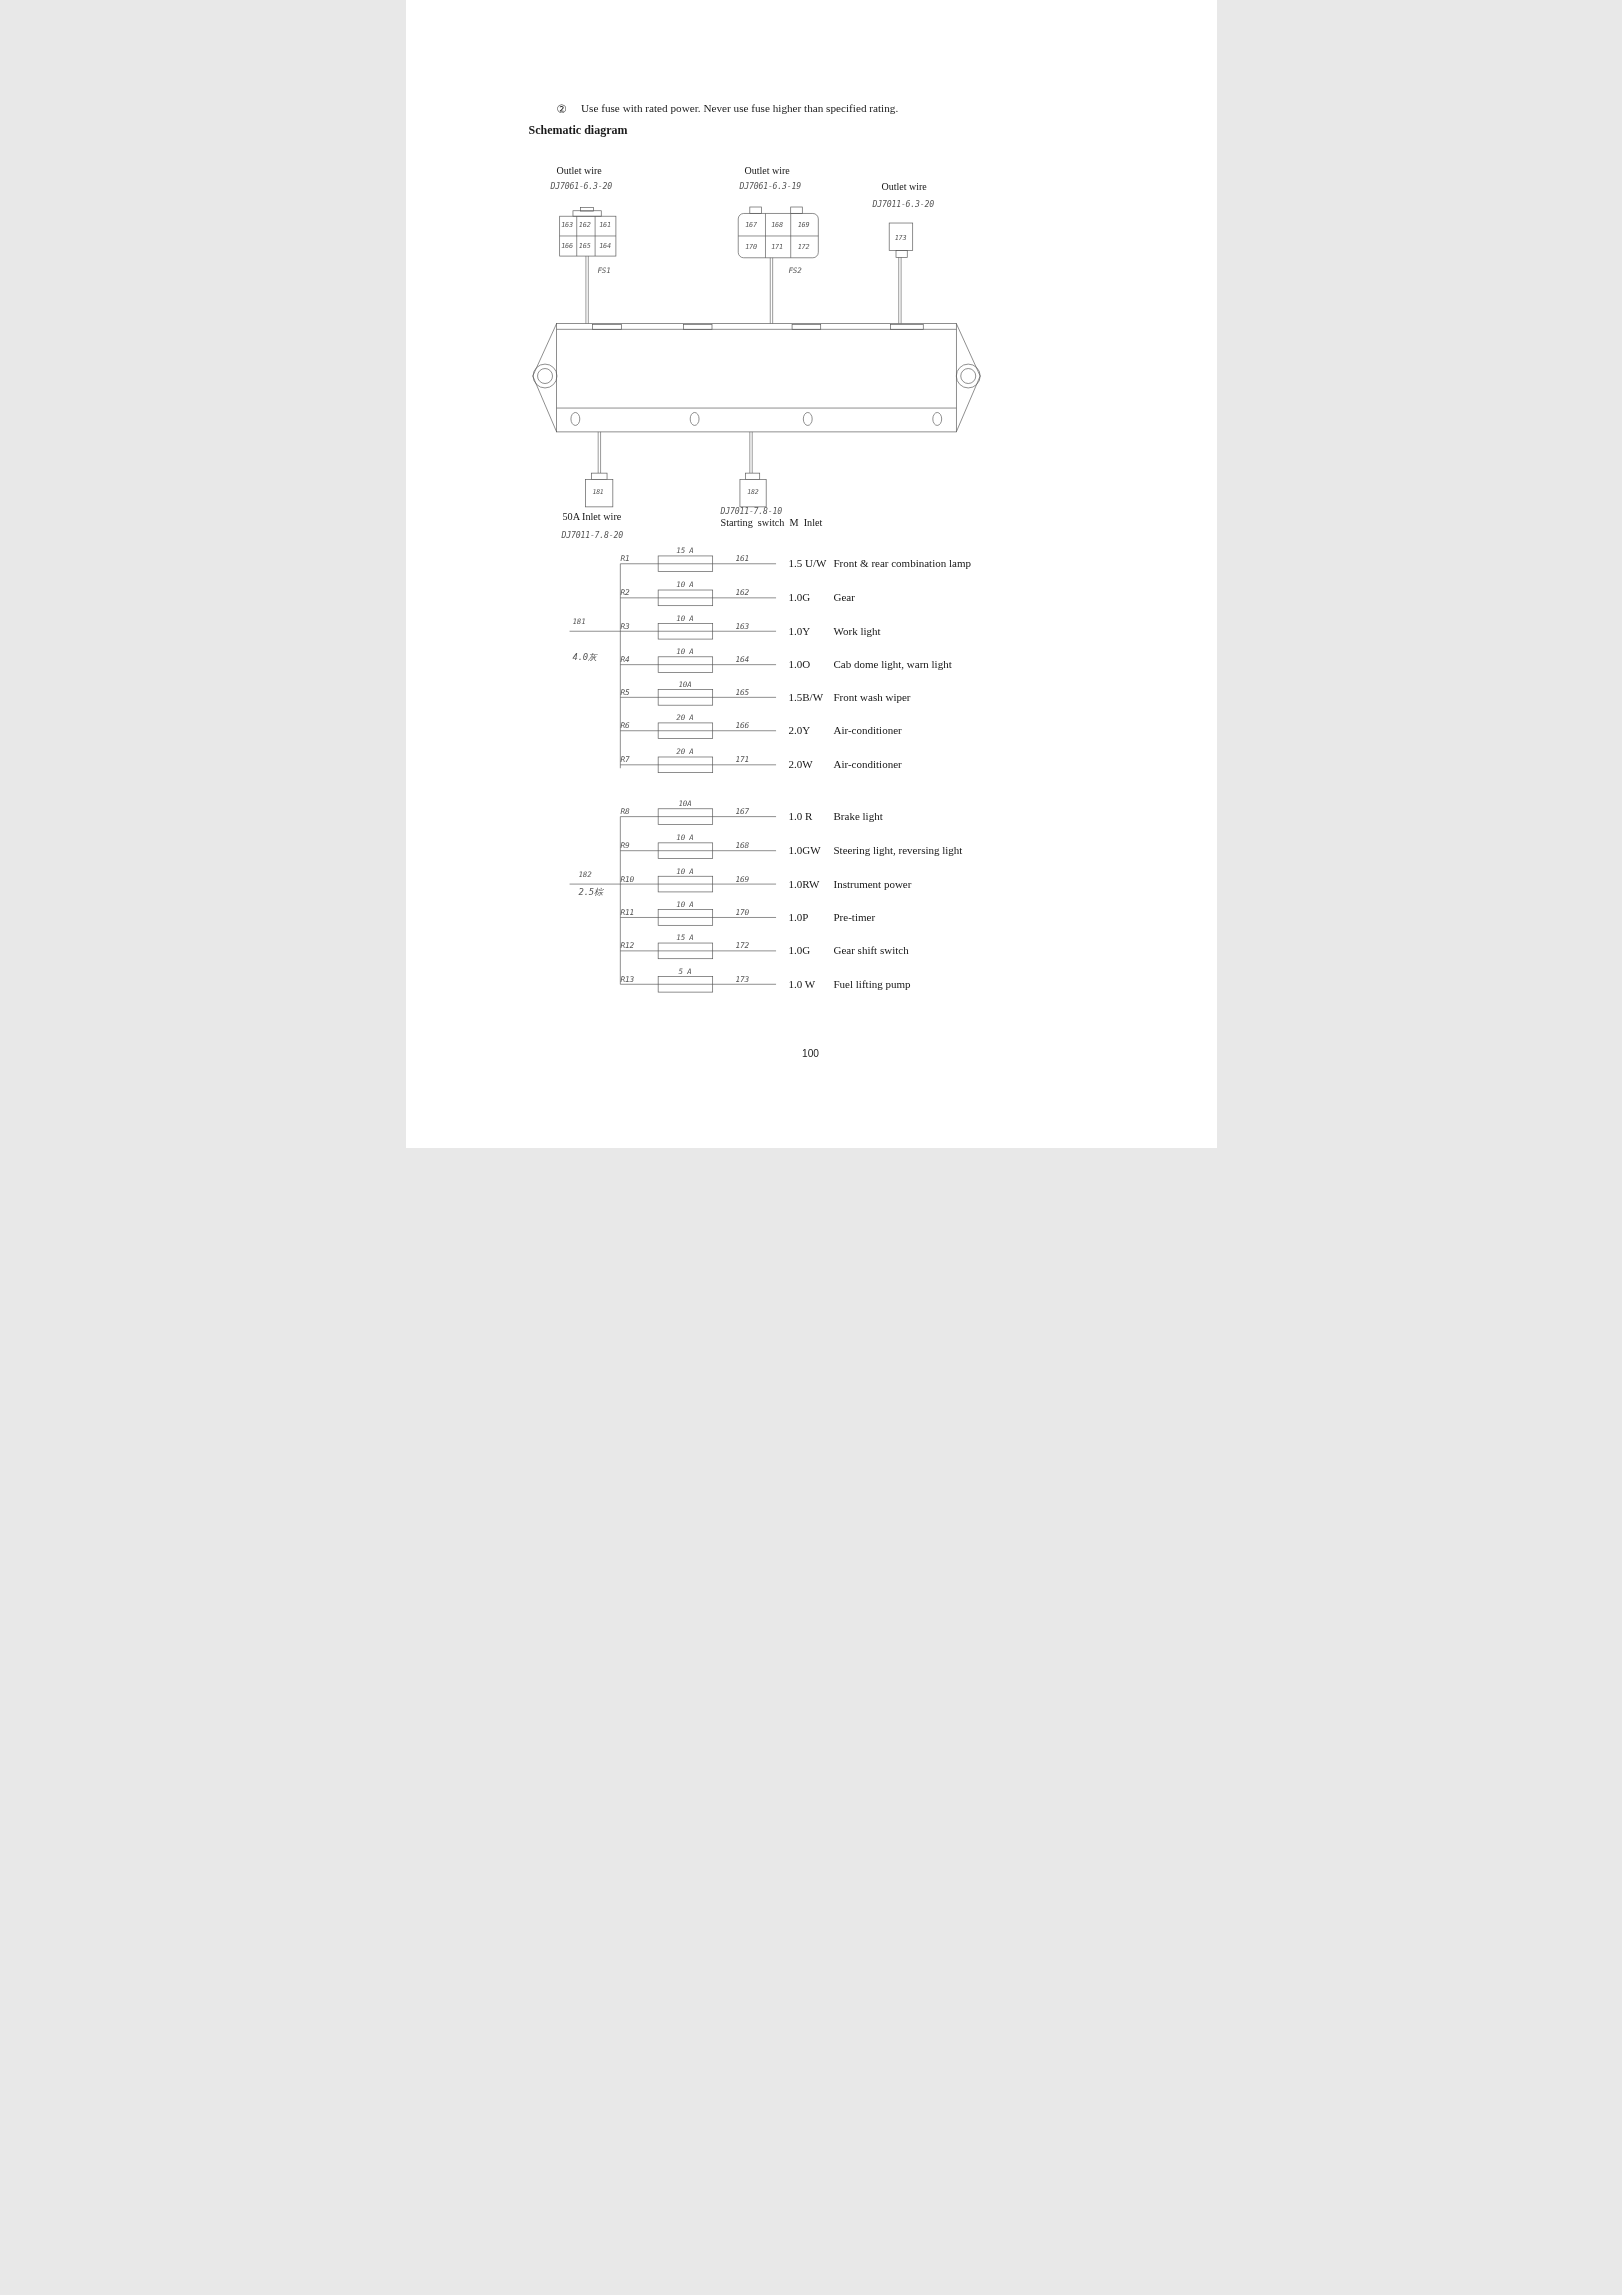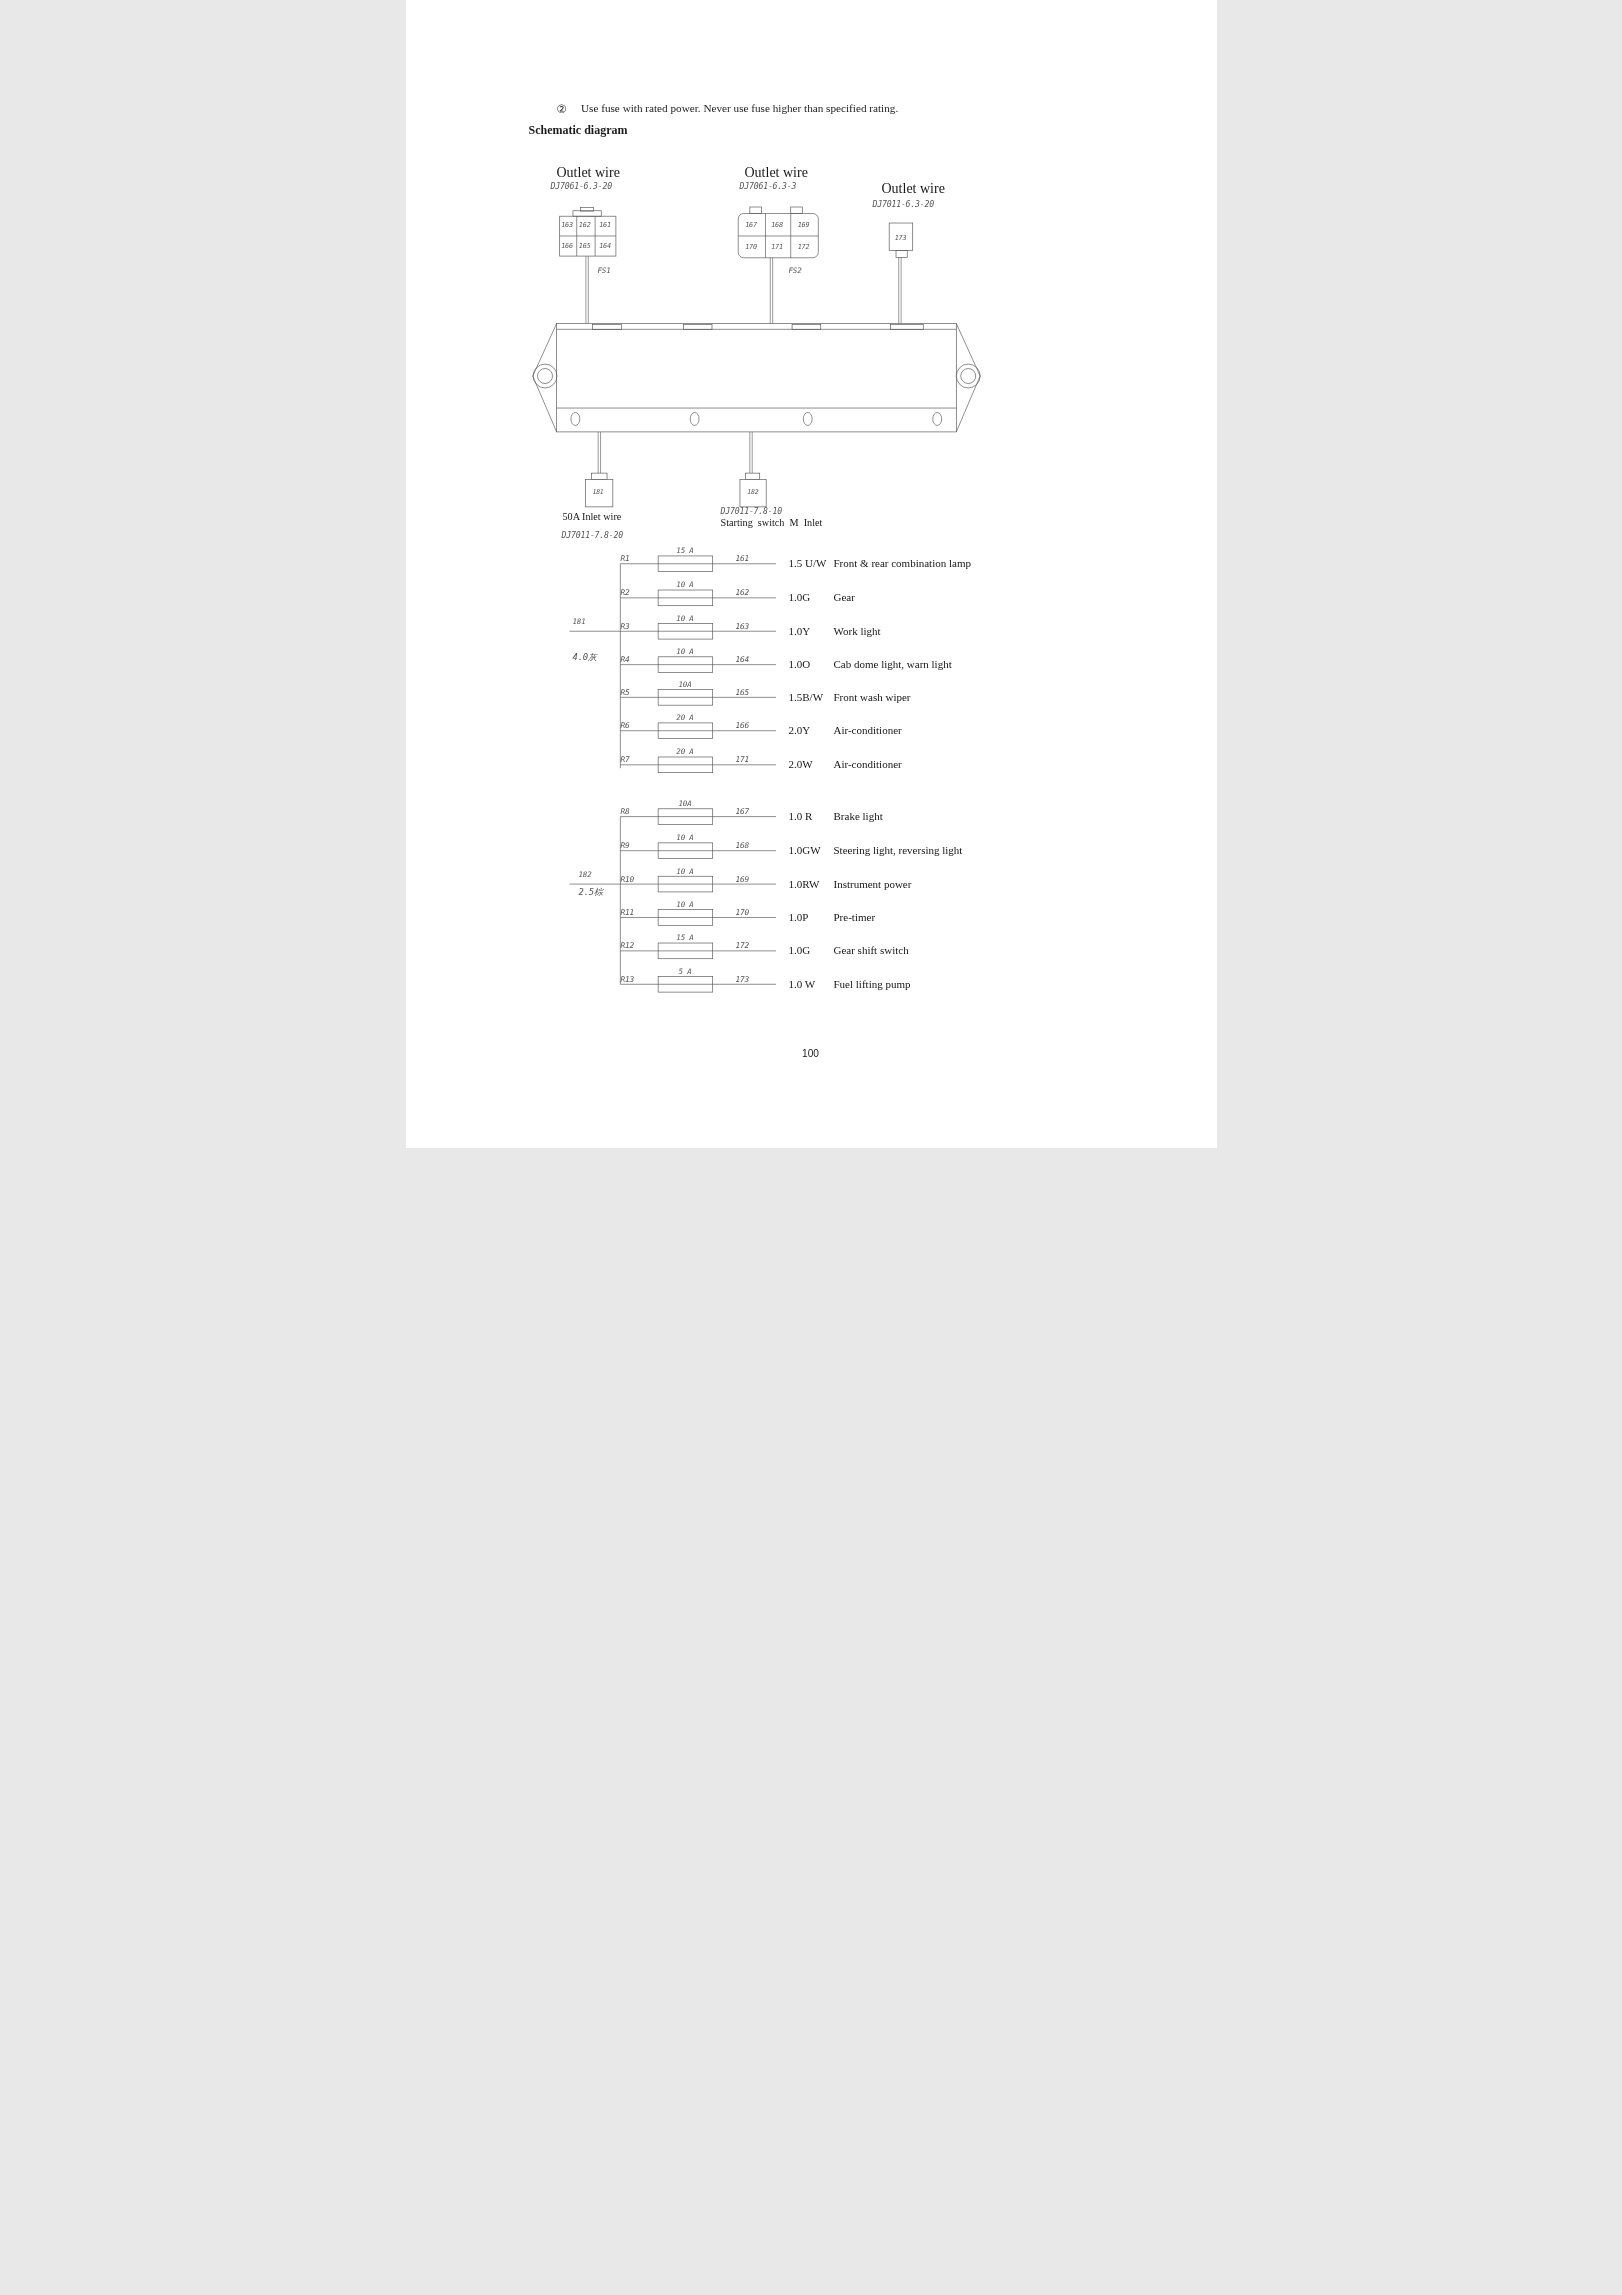--- a/index.html
+++ b/index.html
@@ -17,21 +17,21 @@
   .cad{
     font-family:"DejaVu Sans Mono", monospace;
     font-style:italic;
     color:#555;
     letter-spacing:-0.2px;
     white-space:pre;
   }
   .intro{top:102px;left:151px;display:flex;font-size:11.2px;}
   .intro .bullet{width:24.5px;font-size:11.6px;}
   .heading{top:123px;left:123px;font-size:12px;font-weight:bold;}
-  .outlet-title{font-size:14px;}
+  .outlet-title{font-size:10px;}
   .part-no{font-size:8.2px;}
   .cell{font-size:6.8px;text-align:center;line-height:12.3px;height:12.3px;}
   .fs-tag{font-size:7.5px;}
   .conn-label{font-size:6.5px;text-align:center;}
   .inlet-title{font-size:10.2px;white-space:pre;}
   .feed-id{font-size:7.5px;}
   .feed-wire{font-size:8.9px;}
   .fuse-row{left:0;width:811px;height:41px;}
   .fuse-row .relay{position:absolute;left:215px;top:11px;font-size:7.8px;}
   .fuse-row .amp{position:absolute;left:252px;top:2.7px;width:55px;text-align:center;font-size:7.5px;}
@@ -167,21 +167,21 @@
   <div class="abs cad part-no" style="top:181px;left:145px;">DJ7061-6.3-20</div>
   <div class="abs cad cell" style="top:219px;left:153px;width:17px;">163</div>
   <div class="abs cad cell" style="top:219px;left:170px;width:18.4px;">162</div>
   <div class="abs cad cell" style="top:219px;left:189px;width:21px;">161</div>
   <div class="abs cad cell" style="top:240px;left:153px;width:17px;">166</div>
   <div class="abs cad cell" style="top:240px;left:170px;width:18.4px;">165</div>
   <div class="abs cad cell" style="top:240px;left:189px;width:21px;">164</div>
   <div class="abs cad fs-tag" style="top:266px;left:192px;">FS1</div>
 
   <div class="abs serif outlet-title" style="top:165px;left:339px;">Outlet wire</div>
-  <div class="abs cad part-no" style="top:181px;left:334px;">DJ7061-6.3-3</div>
+  <div class="abs cad part-no" style="top:181px;left:334px;">DJ7061-6.3-19</div>
   <div class="abs cad cell" style="top:219px;left:332px;width:27px;">167</div>
   <div class="abs cad cell" style="top:219px;left:359px;width:25px;">168</div>
   <div class="abs cad cell" style="top:219px;left:384px;width:28px;">169</div>
   <div class="abs cad cell" style="top:241px;left:332px;width:27px;">170</div>
   <div class="abs cad cell" style="top:241px;left:359px;width:25px;">171</div>
   <div class="abs cad cell" style="top:241px;left:384px;width:28px;">172</div>
   <div class="abs cad fs-tag" style="top:266px;left:383px;font-style:italic;">FS2</div>
 
   <div class="abs serif outlet-title" style="top:181px;left:476px;">Outlet wire</div>
   <div class="abs cad part-no" style="top:199px;left:467px;">DJ7011-6.3-20</div>

